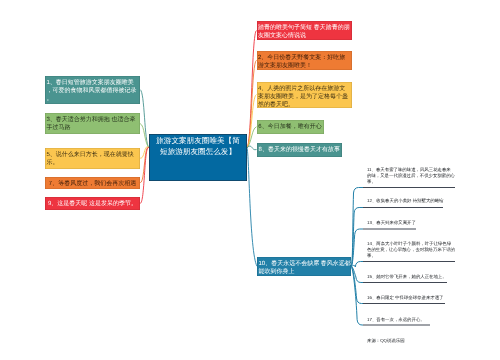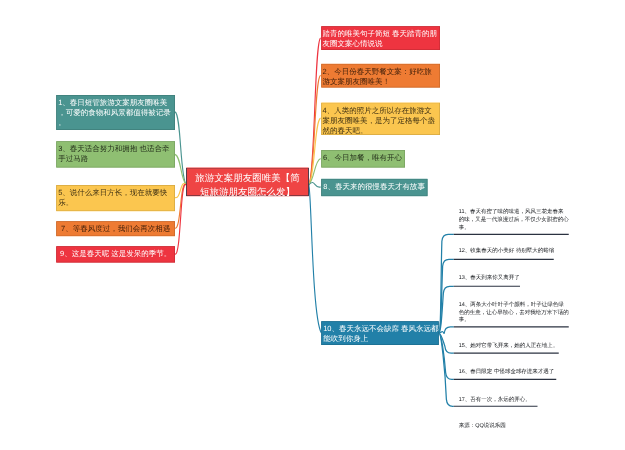--- a/index.html
+++ b/index.html
@@ -50,21 +50,21 @@
       <div class="node" style="left: 45px; top: 147.5px; width: 95px; height: 21px; background: rgb(251, 198, 79); color: rgb(61, 47, 18); box-shadow: rgb(213, 168, 67) 0px 0px 0px 0.6px inset;">5、说什么来日方长，现在就要快乐。</div>
       <div class="node" style="left: 45px; top: 176.5px; width: 95px; height: 12px; background: rgb(238, 123, 51); text-align: center; white-space: pre; color: rgb(67, 32, 10); box-shadow: rgb(202, 105, 43) 0px 0px 0px 0.6px inset;">7、等春风度过，我们会再次相遇</div>
       <div class="node" style="left: 45px; top: 196.5px; width: 95px; height: 13.5px; background: rgb(238, 52, 64); text-align: center; white-space: pre; box-shadow: rgb(202, 44, 54) 0px 0px 0px 0.6px inset;">9、这是春天呢 这是发呆的季节。</div>
       <div class="node" style="left: 256.5px; top: 21px; width: 95px; height: 19px; background: rgb(238, 52, 64); box-shadow: rgb(202, 44, 54) 0px 0px 0px 0.6px inset;">踏青的唯美句子简短 春天踏青的朋友圈文案心情说说</div>
       <div class="node" style="left: 256.5px; top: 50.5px; width: 95px; height: 19.5px; background: rgb(238, 123, 51); color: rgb(67, 32, 10); box-shadow: rgb(202, 105, 43) 0px 0px 0px 0.6px inset;">2、今日份春天野餐文案：好吃旅游文案朋友圈唯美！</div>
       <div class="node" style="left: 256.5px; top: 81.5px; width: 95px; height: 26px; background: rgb(251, 198, 79); color: rgb(61, 47, 18); box-shadow: rgb(213, 168, 67) 0px 0px 0px 0.6px inset;">4、人类的照片之所以存在旅游文案朋友圈唯美，是为了定格每个盎然的春天吧。</div>
       <div class="node" style="left: 256.5px; top: 120px; width: 67px; height: 13.5px; background: rgb(143, 191, 114); text-align: center; white-space: pre; color: rgb(38, 50, 28); box-shadow: rgb(122, 162, 97) 0px 0px 0px 0.6px inset;">6、今日加餐，唯有开心</div>
       <div class="node" style="left: 256.5px; top: 142.5px; width: 85.5px; height: 14px; background: rgb(74, 148, 144); text-align: center; white-space: pre; box-shadow: rgb(63, 126, 122) 0px 0px 0px 0.6px inset;">8、春天来的很慢春天才有故事</div>
       <div class="node" style="left: 257px; top: 257px; width: 94px; height: 18.5px; background: rgb(34, 128, 168); white-space: pre; box-shadow: rgb(29, 109, 143) 0px 0px 0px 0.6px inset;">10、春天永远不会缺席 春风永远都
 能吹到你身上</div>
-      <div class="center" style="left: 149px; top: 133.5px; width: 98px; height: 23px; background: #ef4444; box-shadow: rgb(29, 45, 63) 0px 0px 0px 0.6px inset;">旅游文案朋友圈唯美【简短旅游朋友圈怎么发】</div>
+      <div class="center" style="left: 149px; top: 133.5px; width: 98px; height: 47px; background: #0369a1; box-shadow: rgb(29, 45, 63) 0px 0px 0px 0.6px inset; font-family: Liberation Mono, monospace;">旅游文案朋友圈唯美【简短旅游朋友圈怎么发】</div>
       <div class="li" style="left: 367px; top: 165.5px; width: 176px;">11、春天有蜜了味的味道，风风三花走春来的味，又是一代浪漫过后，不仅少女甜蜜的心事。</div>
       <div class="li" style="left: 367px; top: 197px; width: 176px;">12、收集春天的小美好 待别墅大的蜷缩</div>
       <div class="li" style="left: 367px; top: 219px; width: 176px;">13、春天到来你又离开了</div>
       <div class="li" style="left: 367px; top: 240px; width: 176px;">14、两条大小叶叶子个颜料，叶子让绿色绿色的生意，让心早散心，去对我给万米下话的事。</div>
       <div class="li" style="left: 367px; top: 273px; width: 176px;">15、她对它带飞开来，她的人正在地上。</div>
       <div class="li" style="left: 367px; top: 294px; width: 176px;">16、春日限定 中怪球全球存进来才遇了</div>
       <div class="li" style="left: 367px; top: 315.5px; width: 176px;">17、吾有一次，永远的开心。</div>
       <div class="li" style="left: 367px; top: 337px; width: 176px;">来源：QQ说说乐园</div>
     </div>
 </div>

